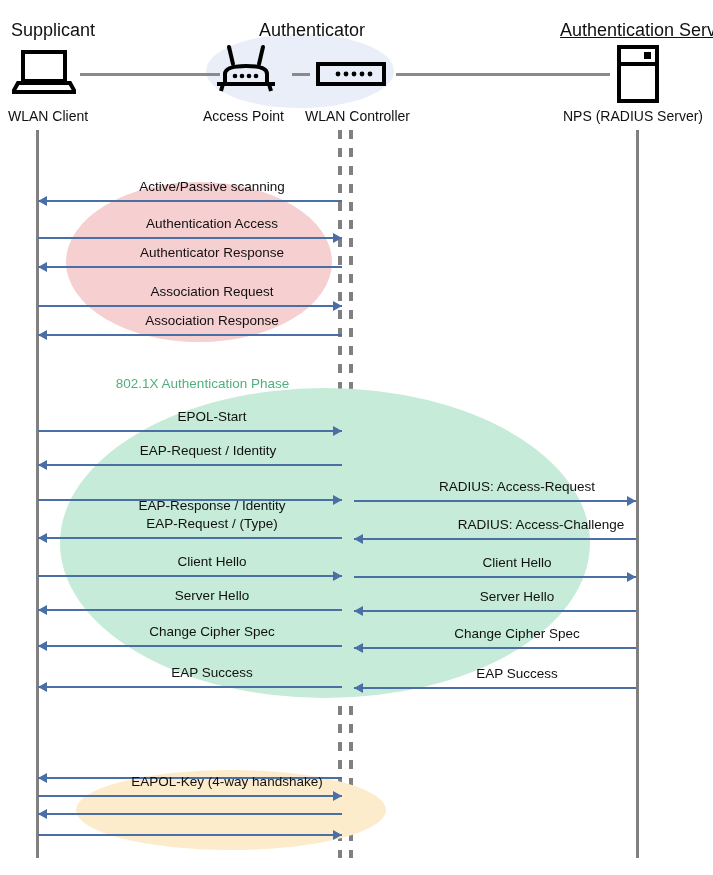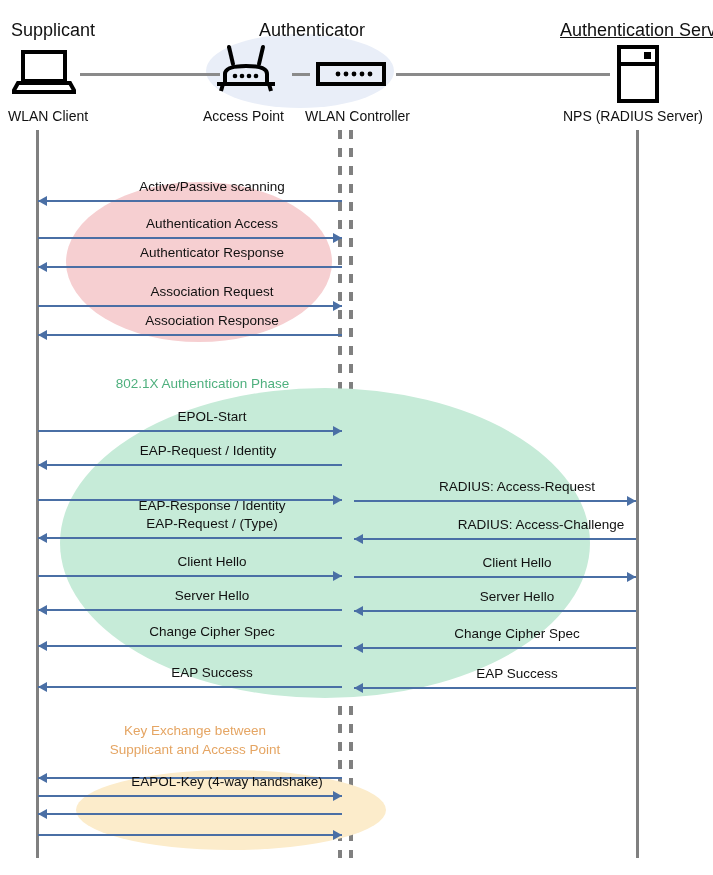--- a/index.html
+++ b/index.html
@@ -164,22 +164,20 @@
   <div class="lifeline" style="left:36px;top:130px;height:728px;"></div>
   <div class="lifeline-dashed" style="left:338px;top:130px;height:728px;"></div>
   <div class="lifeline-dashed" style="left:349px;top:130px;height:728px;"></div>
   <div class="lifeline" style="left:636px;top:130px;height:728px;"></div>
 
   <div class="phase-ellipse ellipse-pink" style="left:66px;top:182px;width:266px;height:160px;"></div>
   <div class="phase-ellipse ellipse-green" style="left:60px;top:388px;width:530px;height:310px;"></div>
   <div class="phase-ellipse ellipse-orange" style="left:76px;top:770px;width:310px;height:80px;"></div>
 
   <div class="phase-title" style="left:100px;top:374px;width:205px;color:#4fb07e;">802.1X Authentication Phase</div>
-  <div class="phase-title" style="left:95px;top:721px;width:200px;color:#e5a563;">Key Exchange between
-Supplicant and Access Point</div>
 
   <div id="arrow-layer">
       <div class="abs" style="left: 0px; top: 0px;">
         <div class="arrow-line" style="left: 38px; top: 200px; width: 304px;"></div>
         <div class="arrow-head left" style="top: 195.8px; left: 38px;"></div>
         <div class="msg-label" style="left: 212px; top: 179px;">Active/Passive scanning</div>
       </div>
       <div class="abs" style="left: 0px; top: 0px;">
         <div class="arrow-line" style="left: 38px; top: 237px; width: 304px;"></div>
         <div class="arrow-head right" style="top: 232.8px; left: 333px;"></div>

